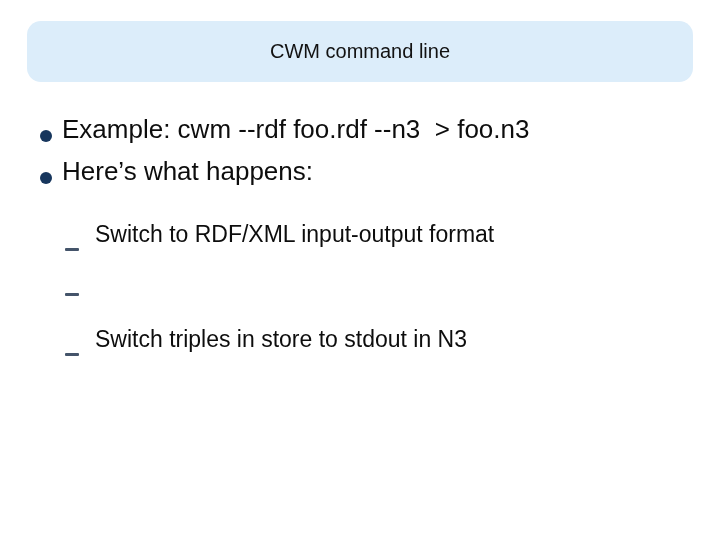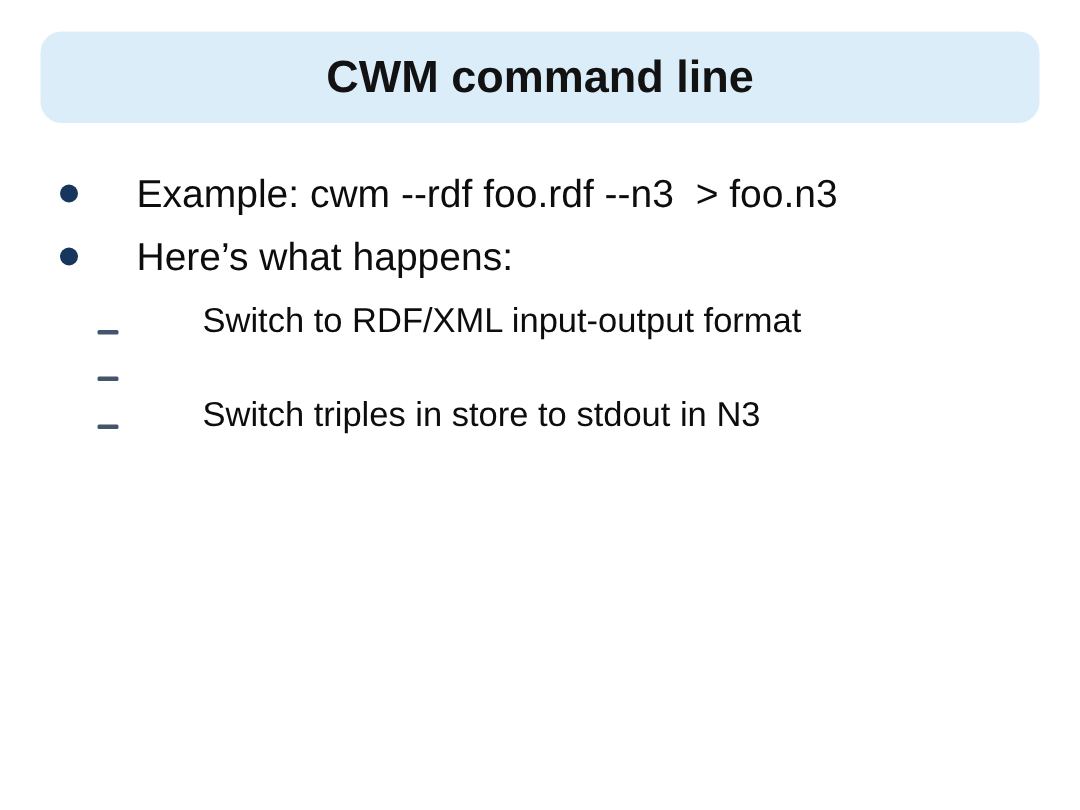--- a/index.html
+++ b/index.html
@@ -17,34 +17,34 @@
     color:var(--text);
   }
   .slide{position:relative;width:720px;height:540px;background:var(--background);}
   .title-box{
     position:absolute;left:27px;top:21px;width:666px;height:61px;
     background:var(--title-bg);
     border-radius:14px;
     display:flex;align-items:center;justify-content:center;
   }
   .title{
-    font-size:30px;font-weight:700;color:#121212;letter-spacing:0;
+    font-size:20px;font-weight:400;color:#121212;letter-spacing:0;
     white-space:pre;
   }
   .content{position:absolute;left:40px;top:109px;width:670px;}
-  .b1{display:flex;align-items:flex-start;gap:29px;}
+  .b1{display:flex;align-items:center;}
   .b1 + .b1{margin-top:2px;}
   .b1 .marker{
     flex:0 0 12px;width:12px;height:12px;border-radius:50%;
     background:var(--bullet);margin:14px 10px 0 0;
   }
   .b1 .lines .line{
     font-size:26px;line-height:40px;white-space:pre;color:var(--text);
   }
-  .b2{display:flex;align-items:center;margin-left:25px;margin-top:6px;gap:40px;}
+  .b2{display:flex;align-items:flex-end;margin-left:25px;margin-top:27px;}
   .b2 .marker{
     flex:0 0 14px;width:14px;height:3px;border-radius:1px;
     background:var(--dash);margin:15px 16px 0 0;
   }
   .b2 .lines .line{
     font-size:23px;line-height:33px;white-space:pre;color:var(--text);
   }
 </style>
 </head>
 <body>

